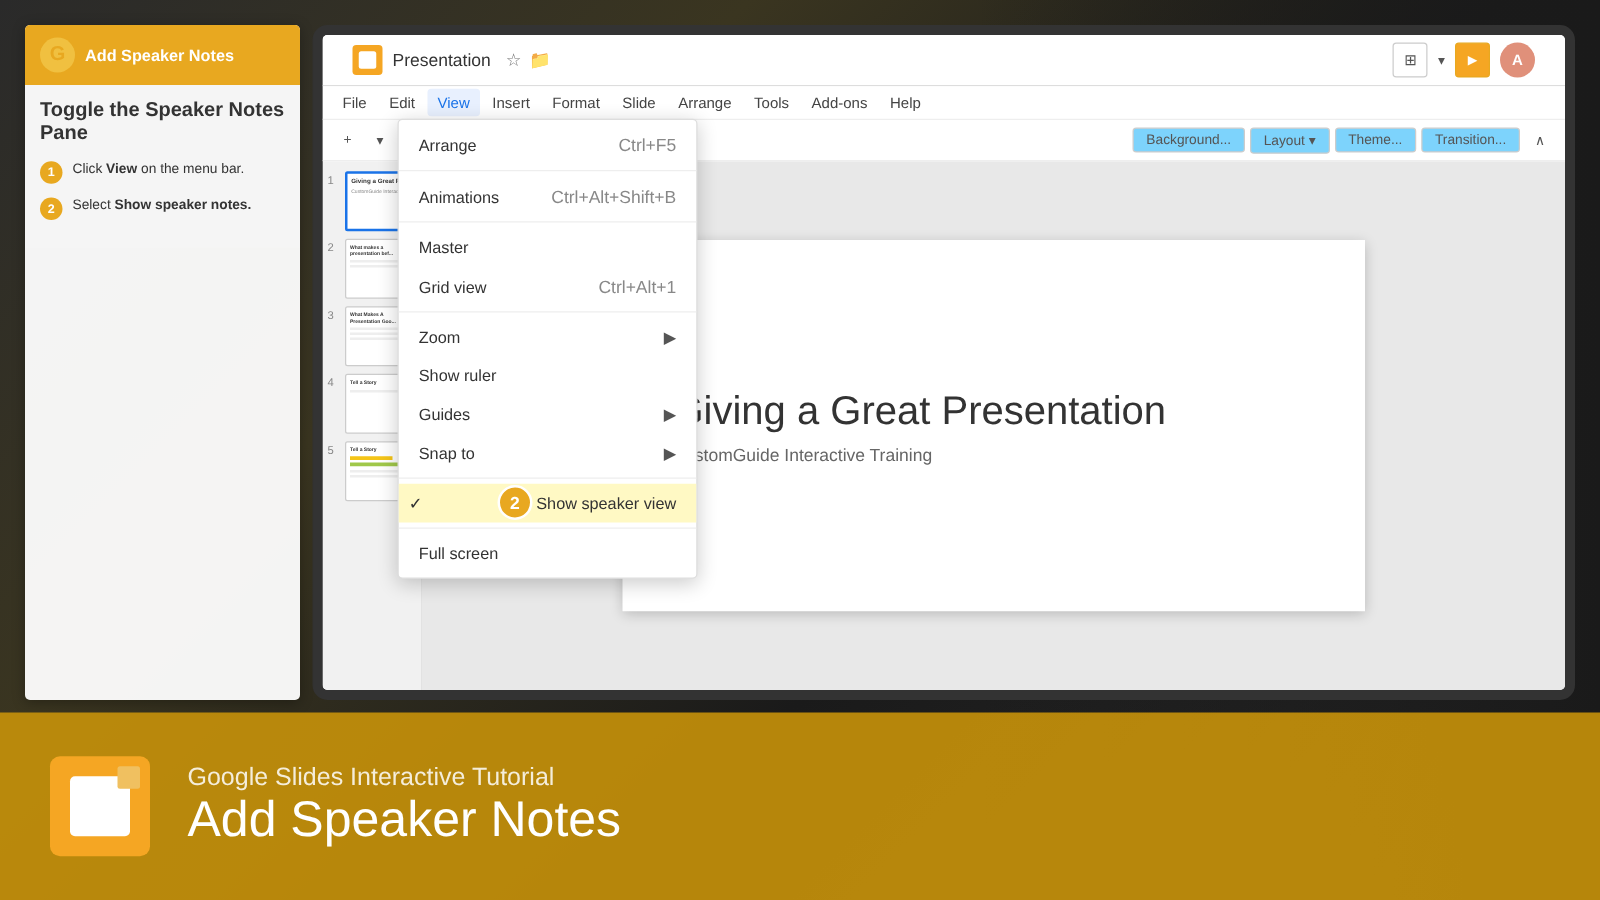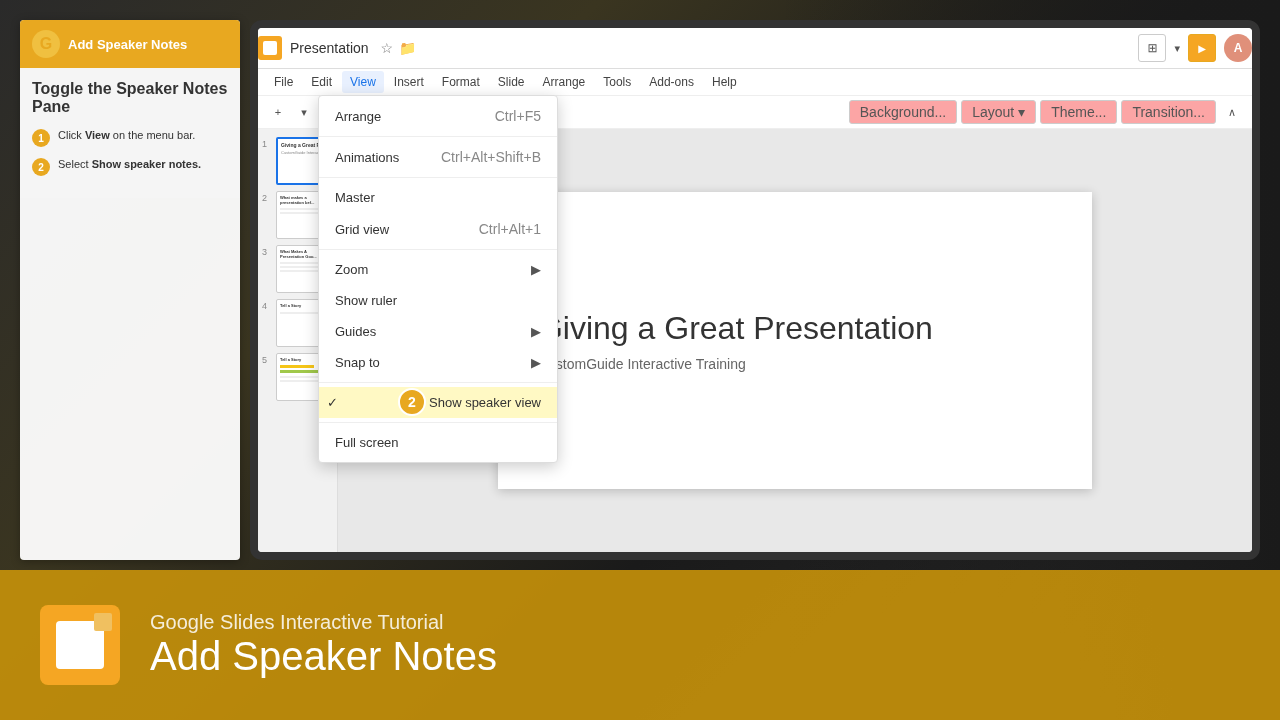--- a/index.html
+++ b/index.html
@@ -57,21 +57,21 @@
       width: 100%;
       height: 100%;
       display: flex;
       flex-direction: column;
       background: #f8f8f8;
     }
 
     .slides-titlebar {
       display: flex;
       align-items: center;
-      padding: 6px 0;
+      padding: 6px 24px;
       background: #fff;
       border-bottom: 1px solid #ddd;
       gap: 8px;
       justify-content: space-between;
     }
 
     .slides-logo {
       width: 24px;
       height: 24px;
       background: #f5a623;
@@ -252,23 +252,23 @@
       background: #ddd;
       margin: 0 4px;
     }
 
     .tb-spacer { flex: 1; }
 
     .toolbar-action-btn {
       padding: 3px 10px;
       border: 1px solid #ccc;
       border-radius: 3px;
-      font-size: 14px;
+      font-size: 11px;
       color: #555;
-      background: #fca5a5;
+      background: #7dd3fc;
       cursor: pointer;
     }
 
     
     .main-content {
       display: flex;
       flex: 1;
       overflow: hidden;
     }
 

